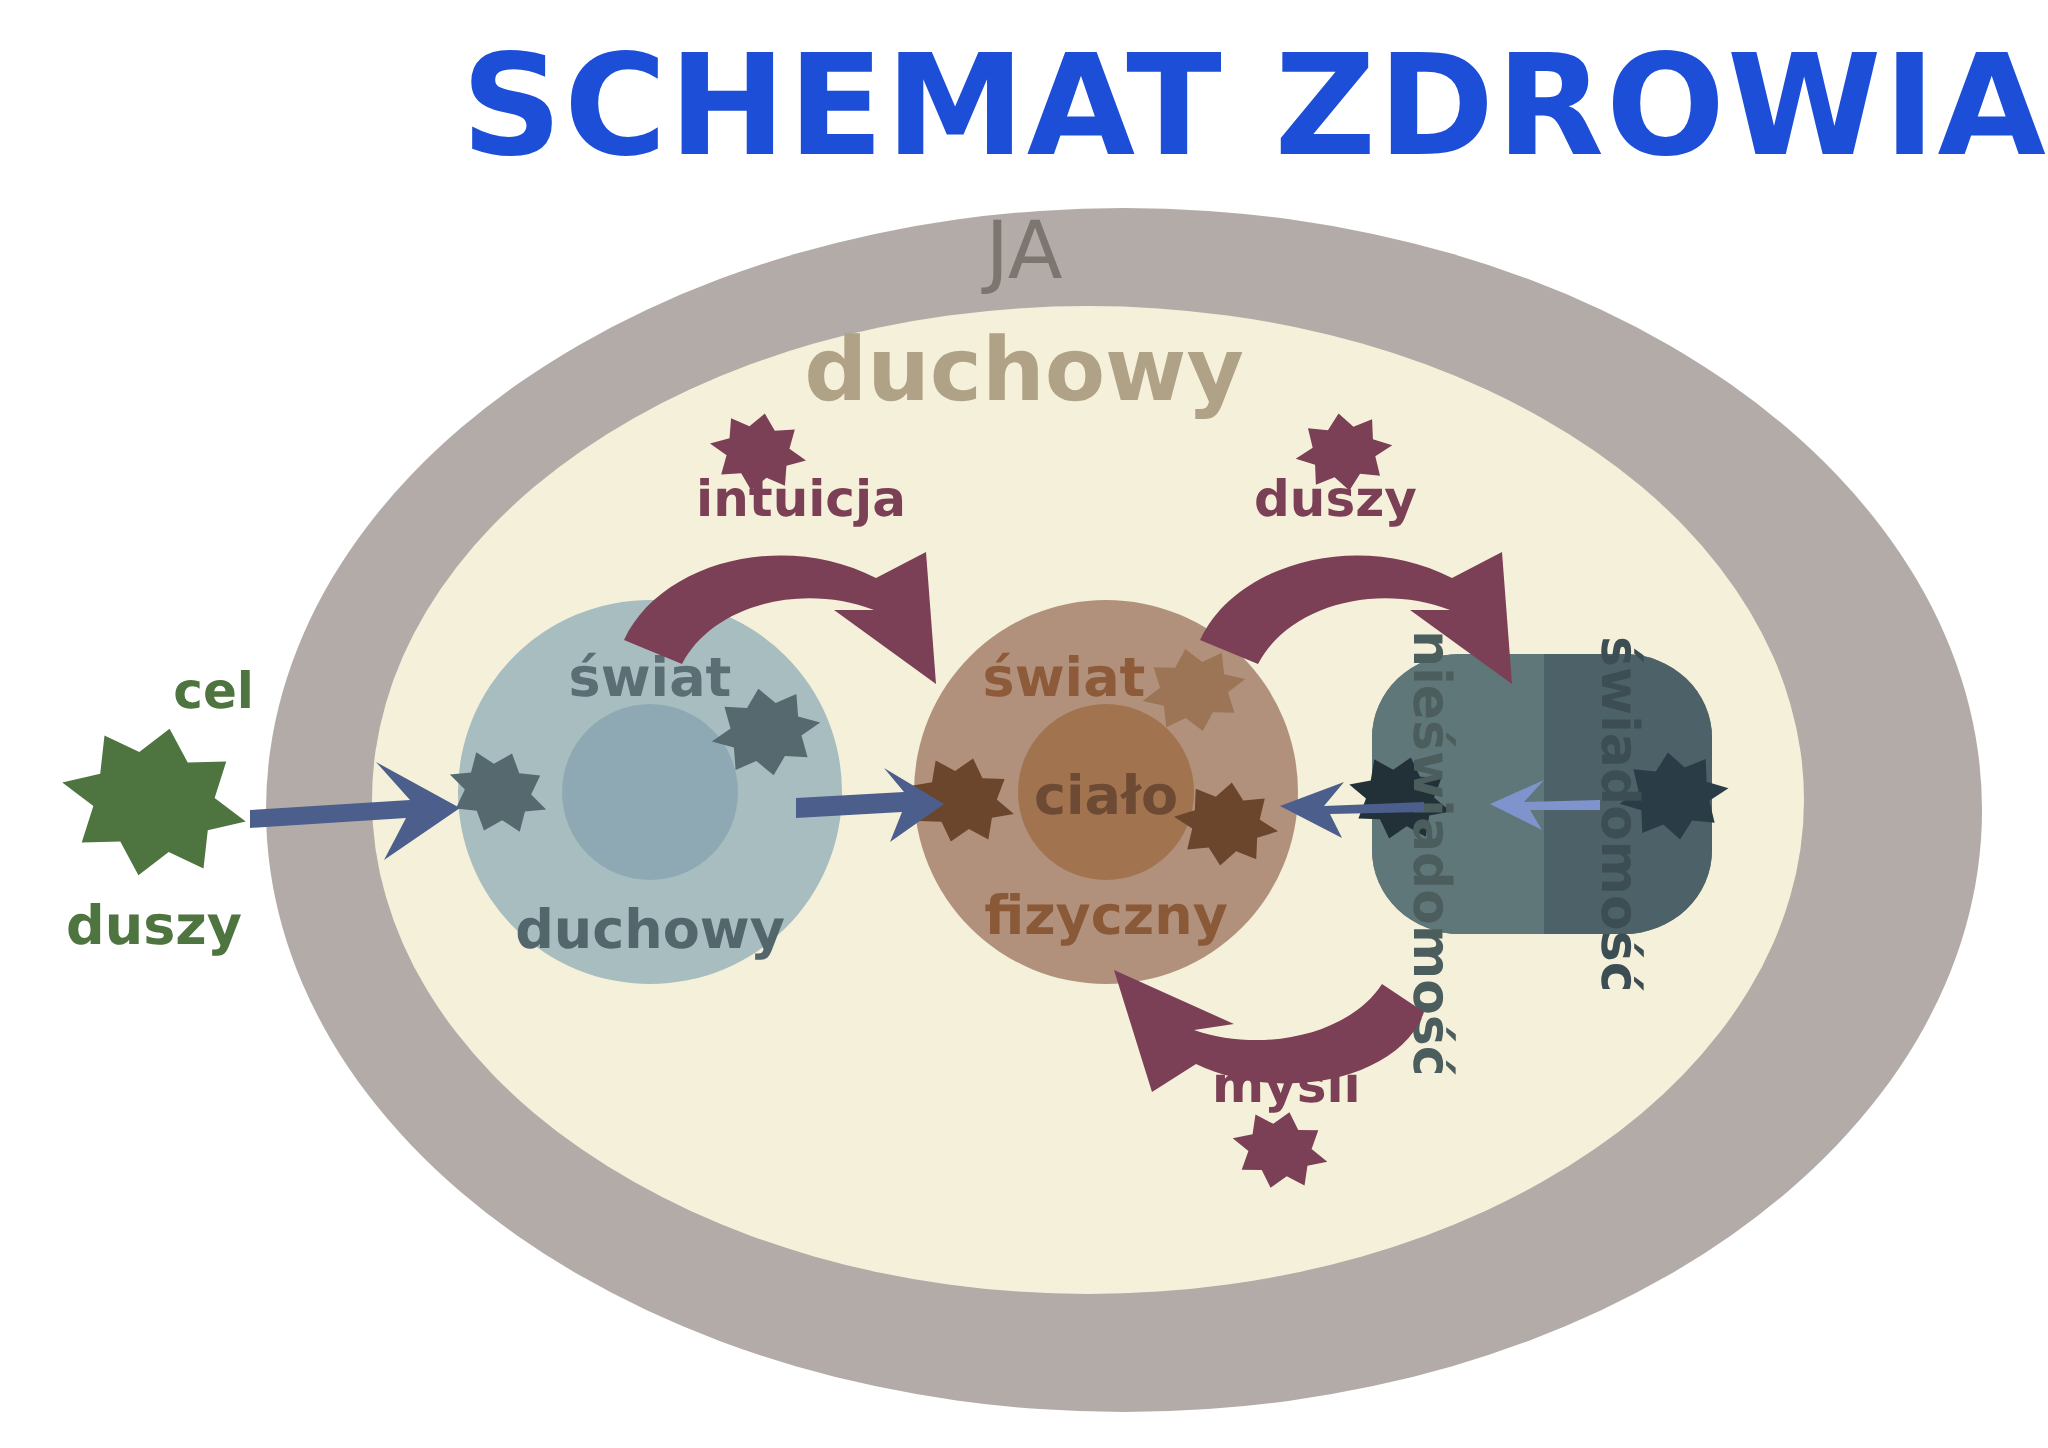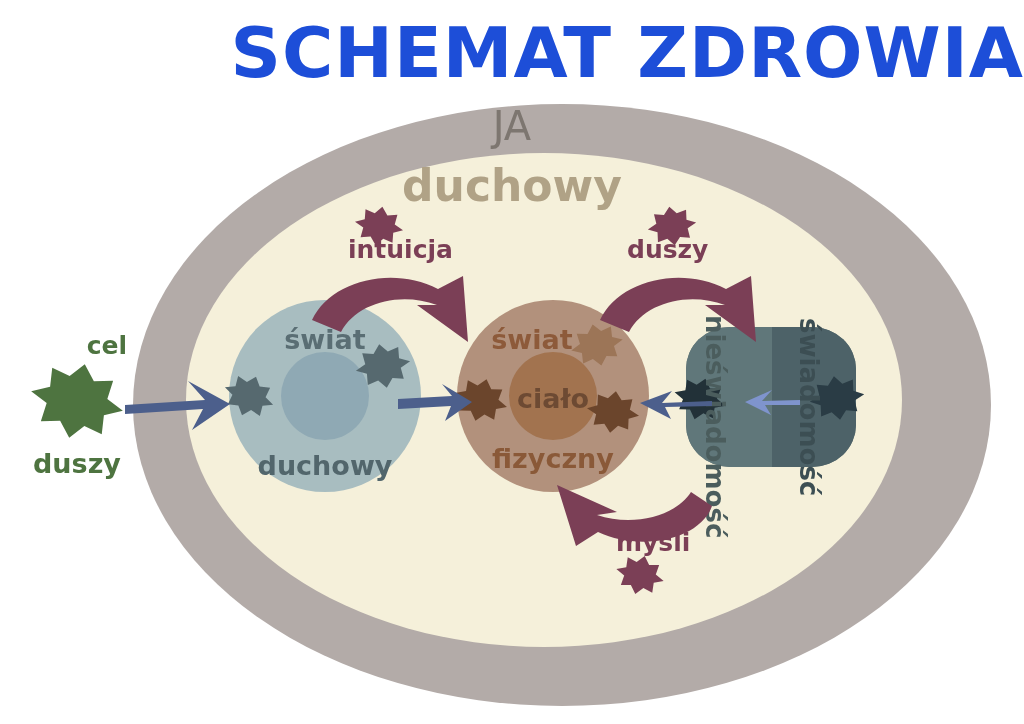--- a/index.html
+++ b/index.html
@@ -248,21 +248,21 @@
   
   .flow-label {
     position: absolute;
     font-size: 25px;
     font-weight: 700;
     color: #7b3f56;
     white-space: nowrap;
   }
   #label-intuicja { left: 348px; top: 235px; }
   #label-emocje   { left: 627px; top: 235px; }
-  #label-mysli    { left: 606px; top: 528px; margin-left: 10px; }
+  #label-mysli    { left: 606px; top: 528px; }
 
   
   .overlay {
     position: absolute;
     left: 0; top: 0;
     width: 1024px; height: 724px;
     pointer-events: none;
   }
   #stars-layer   { z-index: 5; }
   #arrows-layer  { z-index: 7; }

